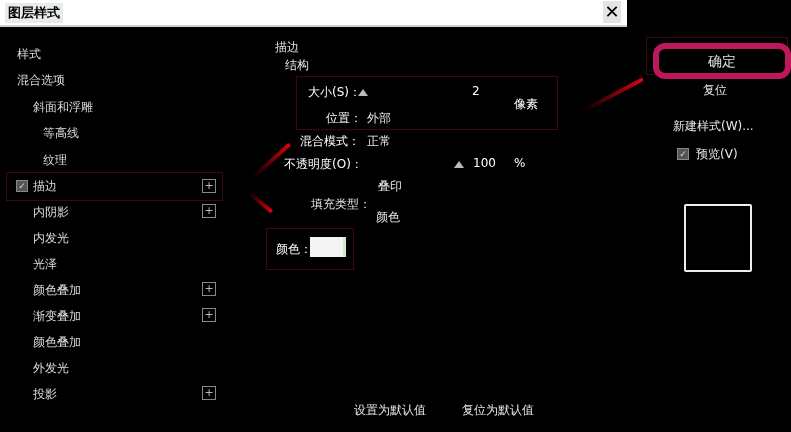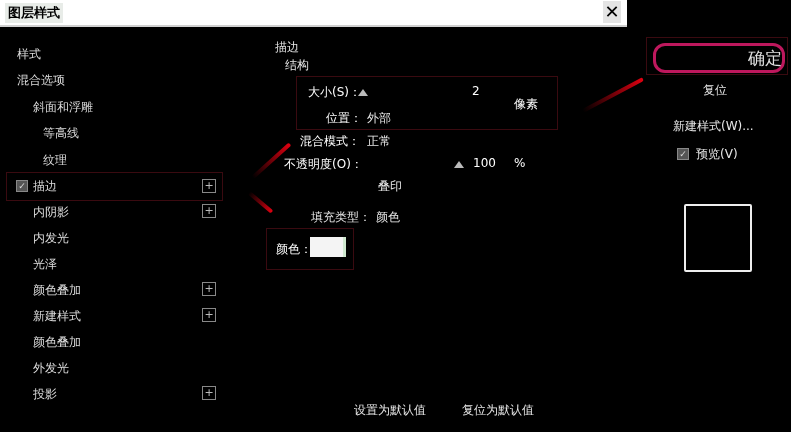--- a/index.html
+++ b/index.html
@@ -15,22 +15,22 @@
   .dim { color:#ffffff; }
   .lbl { font-size:12px; }
   .side-item { position:absolute; font-size:12px; color:#dcdcdc; }
   .plus { position:absolute; width:12px; height:12px; border:1px solid #888; color:#bbb;
           font-size:11px; line-height:12px; text-align:center; }
   .check { position:absolute; width:10px; height:10px; background:#555; border:1px solid #888;
            color:#ddd; font-size:9px; line-height:10px; text-align:center; }
   .redbox { position:absolute; border:1px solid #3a0a10; }
   .tri { position:absolute; width:0; height:0; border-left:5px solid transparent;
          border-right:5px solid transparent; border-bottom:7px solid #bbb; }
-  .btn-ok { position:absolute; left:653px; top:43px; width:126px; height:24px; border:3px solid #be185d;
-            border-radius:12px; text-align:right; line-height:24px; font-size:17px; color:#e0e0e0; }
+  .btn-ok { position:absolute; left:653px; top:43px; width:126px; height:24px; border:6px solid #be185d;
+            border-radius:12px; text-align:center; line-height:24px; font-size:14px; color:#e0e0e0; }
   .preview { position:absolute; left:684px; top:204px; width:64px; height:64px; border:2px solid #eee;
              border-radius:2px; }
   .swatch { position:absolute; left:310px; top:237px; width:33px; height:20px; background:#f4f4f4;
             border-right:3px solid #cfe8cf; }
   .arrow { position:absolute; height:4px; background:linear-gradient(90deg, rgba(200,0,0,0), #e00010);
            border-radius:2px; transform-origin:right center; }
 </style>
 </head>
 <body>
 
@@ -50,21 +50,21 @@
   <span class="check" style="left:16px;top:180px">✓</span>
   <span class="side-item" style="left:33px;top:178px">描边</span>
   <span class="plus" style="left:202px;top:179px">+</span>
 
   <span class="side-item" style="left:33px;top:204px">内阴影</span>
   <span class="plus" style="left:202px;top:204px">+</span>
   <span class="side-item" style="left:33px;top:230px">内发光</span>
   <span class="side-item" style="left:33px;top:256px">光泽</span>
   <span class="side-item" style="left:33px;top:282px">颜色叠加</span>
   <span class="plus" style="left:202px;top:282px">+</span>
-  <span class="side-item" style="left:33px;top:308px">新建样式</span>
+  <span class="side-item" style="left:33px;top:308px">渐变叠加</span>
   <span class="plus" style="left:202px;top:308px">+</span>
   <span class="side-item" style="left:33px;top:334px">颜色叠加</span>
   <span class="side-item" style="left:33px;top:360px">外发光</span>
   <span class="side-item" style="left:33px;top:386px">投影</span>
   <span class="plus" style="left:202px;top:386px">+</span>
 </div>
 
 <div>
   <span class="abs lbl" style="left:275px;top:39px">描边</span>
   <span class="abs lbl" style="left:285px;top:57px">结构</span>
@@ -81,21 +81,21 @@
   <span class="abs lbl dim" style="left:300px;top:133px">混合模式：</span>
   <span class="abs lbl" style="left:367px;top:133px">正常</span>
 
   <span class="abs lbl dim" style="left:284px;top:156px">不透明度(O)：</span>
   <span class="tri" style="left:454px;top:161px"></span>
   <span class="abs lbl dim" style="left:473px;top:156px">100</span>
   <span class="abs lbl dim" style="left:514px;top:156px">%</span>
 
   <span class="abs lbl" style="left:378px;top:178px">叠印</span>
 
-  <span class="abs lbl" style="left:311px;top:209px">填充类型：</span>
+  <span class="abs lbl" style="left:311px;top:196px">填充类型：</span>
   <span class="abs lbl" style="left:376px;top:209px">颜色</span>
 
   <div class="redbox" style="left:266px;top:228px;width:86px;height:40px"></div>
   <span class="abs lbl dim" style="left:276px;top:241px">颜色：</span>
   <div class="swatch"></div>
 </div>
 
 <div>
   <div class="redbox" style="left:646px;top:37px;width:140px;height:36px"></div>
   <div class="btn-ok">确定</div>

